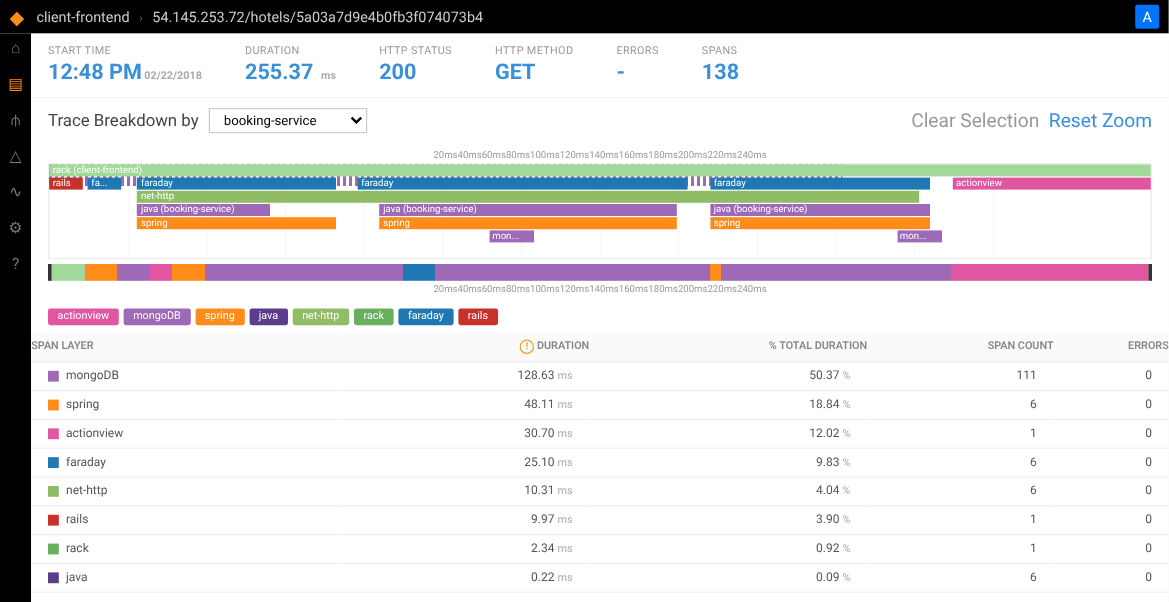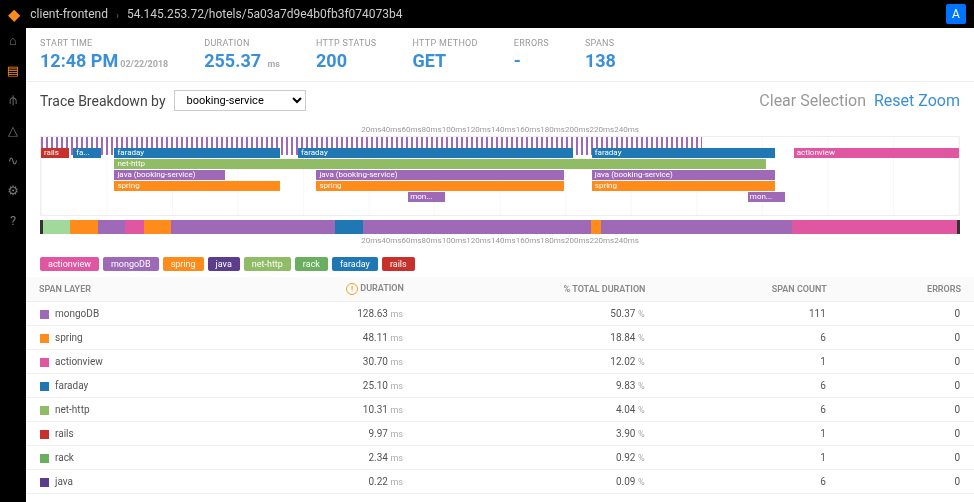--- a/index.html
+++ b/index.html
@@ -44,21 +44,21 @@
 .g-spr2{top:44px;left:30%;width:27%;background:#ff8c1a}
 .g-spr3{top:44px;left:60%;width:20%;background:#ff8c1a}
 .g-marks{top:55px;left:8%;width:72%;height:18px;background:repeating-linear-gradient(90deg,#9e6ab8 0,#9e6ab8 2px,transparent 2px,transparent 5px)}
 .g-mon1{position:absolute;top:55px;left:40%;width:4%;height:10px;background:#9e6ab8;font-size:8px;color:#fff;padding:0 2px;line-height:10px}
 .g-mon2{position:absolute;top:55px;left:77%;width:4%;height:10px;background:#9e6ab8;font-size:8px;color:#fff;padding:0 2px;line-height:10px}
 .dense{height:14px;margin:4px 0 2px;border-left:3px solid #333;border-right:3px solid #333;background:linear-gradient(90deg,#a1d99b 0 3%,#ff8c1a 3% 6%,#9e6ab8 6% 9%,#e056a0 9% 11%,#ff8c1a 11% 14%,#9e6ab8 14% 32%,#1f78b4 32% 35%,#9e6ab8 35% 60%,#ff8c1a 60% 61%,#9e6ab8 61% 82%,#e056a0 82% 100%)}
 .tags{display:flex;gap:4px;padding:6px 14px;background:#fff}
 .tag{padding:2px 8px;font-size:9px;color:#fff;border-radius:2px}
 .tag.actionview{background:#e056a0}.tag.mongoDB{background:#9e6ab8}.tag.spring{background:#ff8c1a}.tag.java{background:#5b3d8c}.tag.net-http{background:#8fbc65}.tag.rack{background:#6aaf5f}.tag.faraday{background:#1f78b4}.tag.rails{background:#c7302b}
 .table{width:100%;border-collapse:collapse;font-size:10px}
-.table th{text-align:right;padding:6px 13px;font-size:9px;color:#888;font-weight:600;border-bottom:1px solid #eee;background:#fafafa;text-transform:uppercase}
+.table th{text-align:right;padding:6px 0;font-size:9px;color:#888;font-weight:600;border-bottom:1px solid #eee;background:#fafafa;text-transform:uppercase}
 .table th:first-child{text-align:left}
 .table td{text-align:right;padding:6px 14px;border-bottom:1px solid #f0f0f0;color:#555}
 .table td:first-child{text-align:left}
 .sq{display:inline-block;width:9px;height:9px;margin-right:6px;vertical-align:middle}
 .unit{color:#aaa;font-size:9px}
 .warn{display:inline-block;width:12px;height:12px;border:1px solid #f0a020;border-radius:50%;text-align:center;line-height:10px;font-size:8px;color:#f0a020}
 </style>
 </head>
 <body>
 
@@ -130,20 +130,21 @@
           <span>100ms</span>
           <span>120ms</span>
           <span>140ms</span>
           <span>160ms</span>
           <span>180ms</span>
           <span>200ms</span>
           <span>220ms</span>
           <span>240ms</span>
         </div>
       <div class="gantt">
+        <div class="gbar g-rack">rack (client-frontend)</div>
         <div class="gbar g-rails">rails</div>
         <div class="gbar g-fa1">fa...</div>
         <div class="gbar g-far1">faraday</div>
         <div class="gbar g-far2">faraday</div>
         <div class="gbar g-far3">faraday</div>
         <div class="gbar g-av">actionview</div>
         <div class="gbar g-net">net-http</div>
         <div class="gbar g-java1">java (booking-service)</div>
         <div class="gbar g-java2">java (booking-service)</div>
         <div class="gbar g-java3">java (booking-service)</div>

